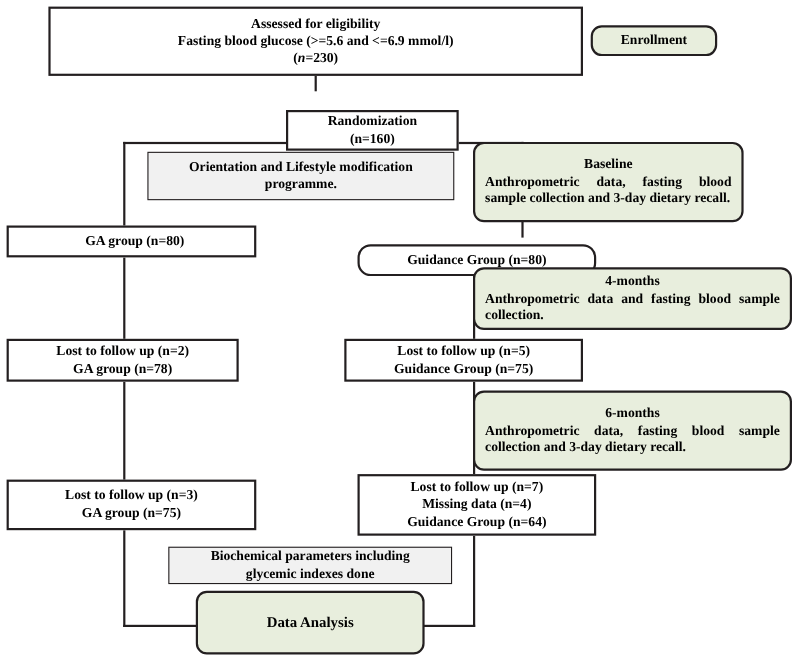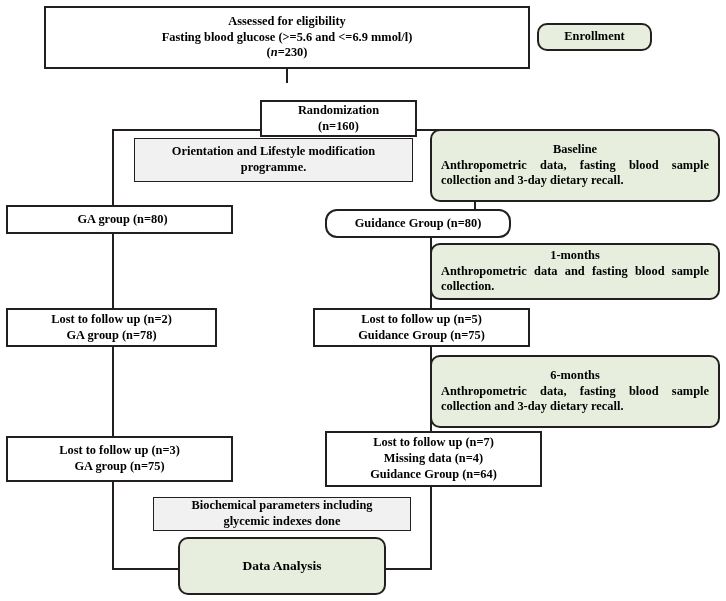--- a/index.html
+++ b/index.html
@@ -83,38 +83,38 @@
 
   <div class="line hline" style="left:112px; top:129px; width:364px; height:2px;"></div>
   <div class="line vline" style="left:112px; top:129px; width:2px; height:87px;"></div>
   <div class="line vline" style="left:474px; top:129px; width:2px; height:87px;"></div>
 
   <div class="box gray thin pad" style="left:134px; top:138px; width:279px; height:44px;">
     <div>Orientation and Lifestyle modification</div>
     <div>programme.</div>
   </div>
 
-  <div class="box green just" style="left:430px; top:129px; width:290px; height:73px;">
+  <div class="box green just" style="left:430px; top:129px; width:246px; height:73px;">
     <span class="hdr">Baseline</span>
     <span>Anthropometric data, fasting blood sample collection and 3-day dietary recall.</span>
   </div>
 
   <div class="box pad" style="left:6px; top:205px; width:227px; height:29px;padding-left:12px;">
     <div>GA group (n=80)</div>
   </div>
 
-  <div class="box pad" style="left:325px; top:209px; width:186px; height:29px;border-radius:12px;">
+  <div class="box pad" style="left:325px; top:222px; width:217px; height:29px;border-radius:12px;">
     <div>Guidance Group (n=80)</div>
   </div>
 
   <div class="line vline" style="left:112px; top:234px; width:2px; height:75px;"></div>
   <div class="line vline" style="left:430px; top:234px; width:2px; height:75px;"></div>
 
   <div class="box green just" style="left:430px; top:243px; width:290px; height:57px;">
-    <span class="hdr">1-months</span>
+    <span class="hdr">4-months</span>
     <span>Anthropometric data and fasting blood sample collection.</span>
   </div>
 
   <div class="box pad" style="left:6px; top:308px; width:211px; height:39px;">
     <div>Lost to follow up (n=2)</div>
     <div>GA group (n=78)</div>
   </div>
 
   <div class="box pad" style="left:313px; top:308px; width:217px; height:39px;">
     <div>Lost to follow up  (n=5)</div>

